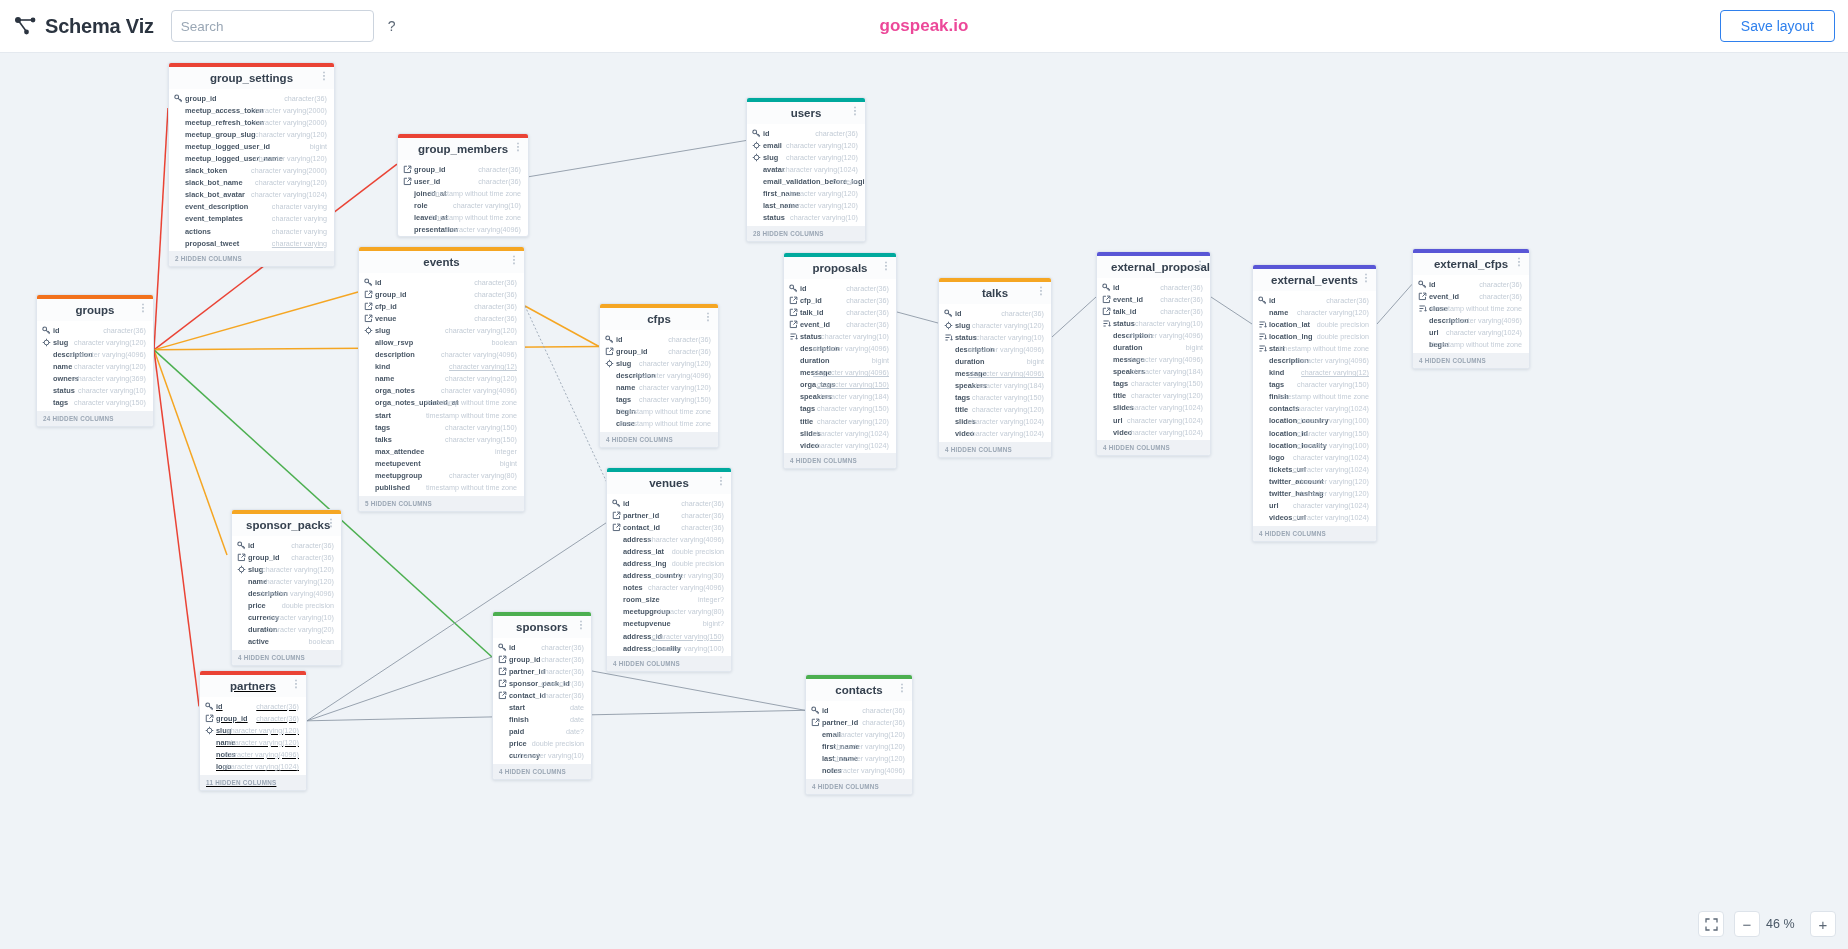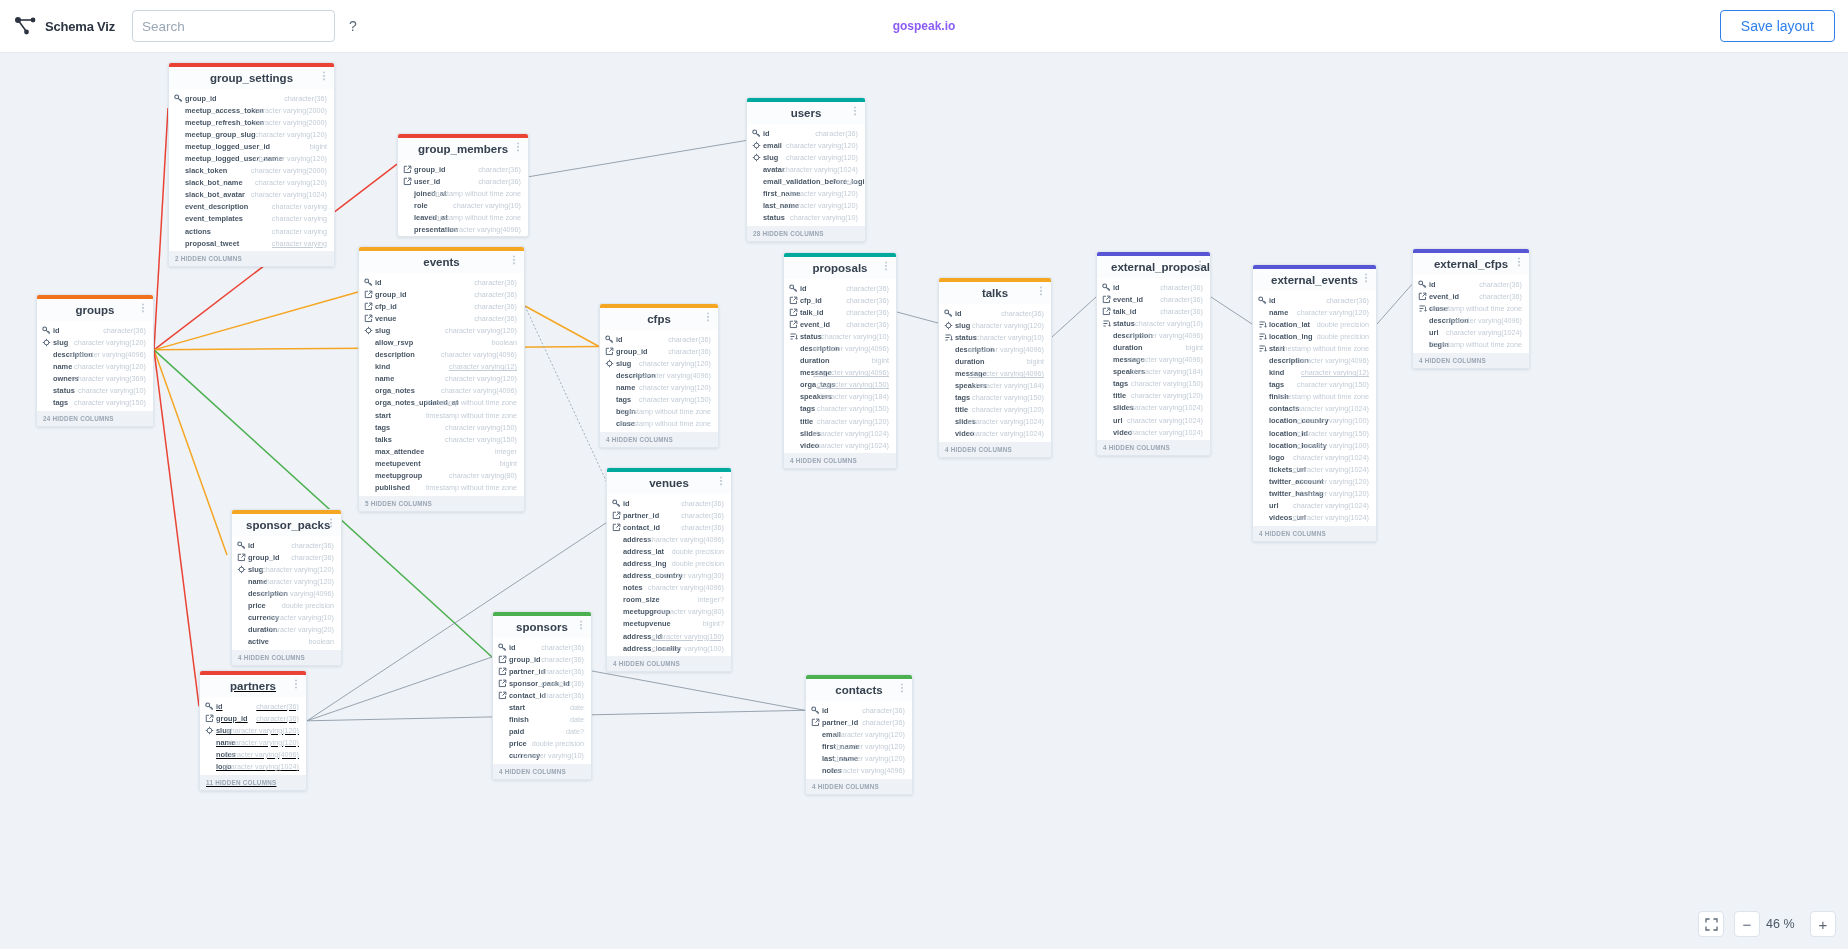--- a/index.html
+++ b/index.html
@@ -12,35 +12,35 @@
   #app { position: relative; width: 1848px; height: 949px; }
 
   
   #topbar {
     position: absolute; left: 0; top: 0; width: 1848px; height: 53px;
     background: #ffffff; border-bottom: 1px solid #e4e9ef;
     display: flex; align-items: center; z-index: 50;
   }
   #brand { display: flex; align-items: center; gap: 9px; margin-left: 14px; }
   #brand-icon { width: 22px; height: 20px; display: block; }
-  #brand-title { font-size: 13px; font-weight: 600; color: #2b3440; letter-spacing: -0.2px; }
+  #brand-title { font-size: 20px; font-weight: 600; color: #2b3440; letter-spacing: -0.2px; }
   #search-input {
     margin-left: 17px; width: 203px; height: 32px;
     border: 1px solid #ccd4de; border-radius: 4px;
     padding: 0 9px; font-size: 13.5px; color: #a21caf;
     font-family: "Liberation Sans", sans-serif; background: #fff; outline: none;
   }
   #search-input::placeholder { color: #9aa7b5; }
   #help-btn {
     margin-left: 14px; font-size: 14px; color: #5b6775; background: none;
     border: none; cursor: pointer; font-family: "Liberation Sans", sans-serif;
   }
   #doc-title {
     position: absolute; left: 0; right: 0; text-align: center;
-    font-size: 12px; font-weight: 600; color: #8b5cf6; pointer-events: none;
+    font-size: 17px; font-weight: 600; color: #ec4899; pointer-events: none;
   }
   #save-layout {
     position: absolute; right: 13px; top: 10px;
     height: 32px; padding: 0 20px;
     border: 1px solid #2f80ed; border-radius: 4px; background: #fff;
     color: #2f80ed; font-size: 14px; cursor: pointer;
     font-family: "Liberation Sans", sans-serif;
   }
 
   

